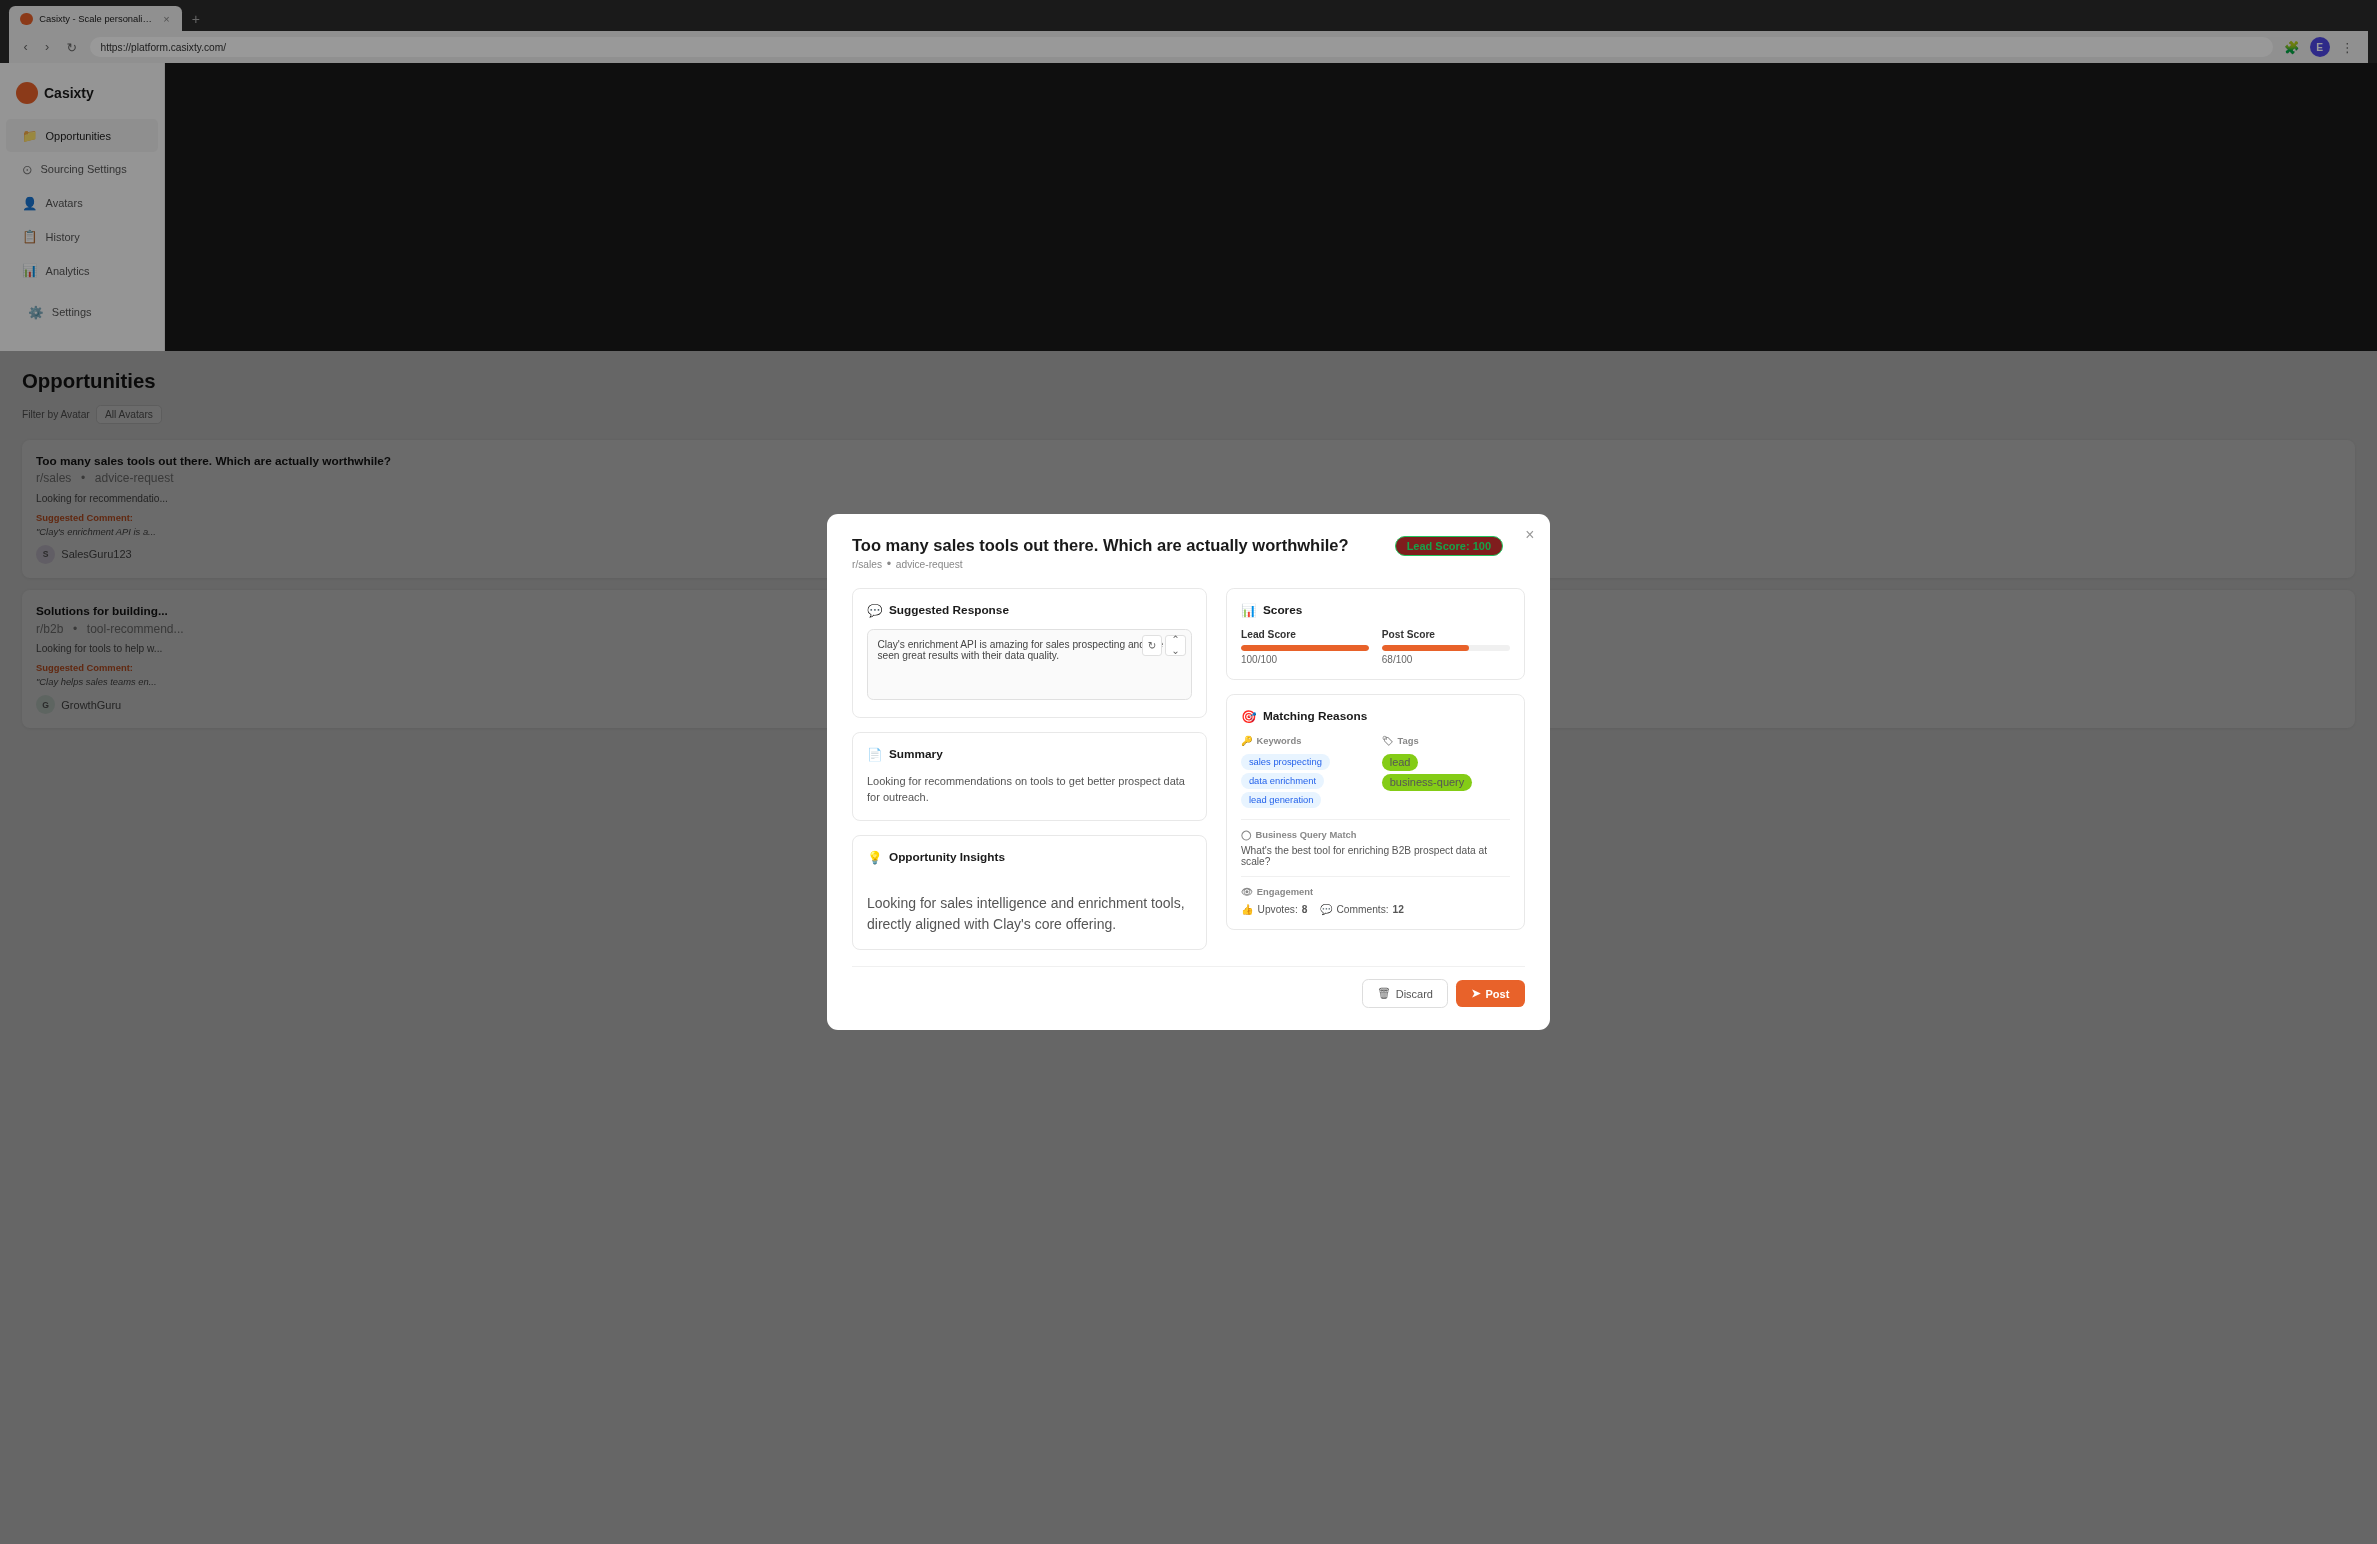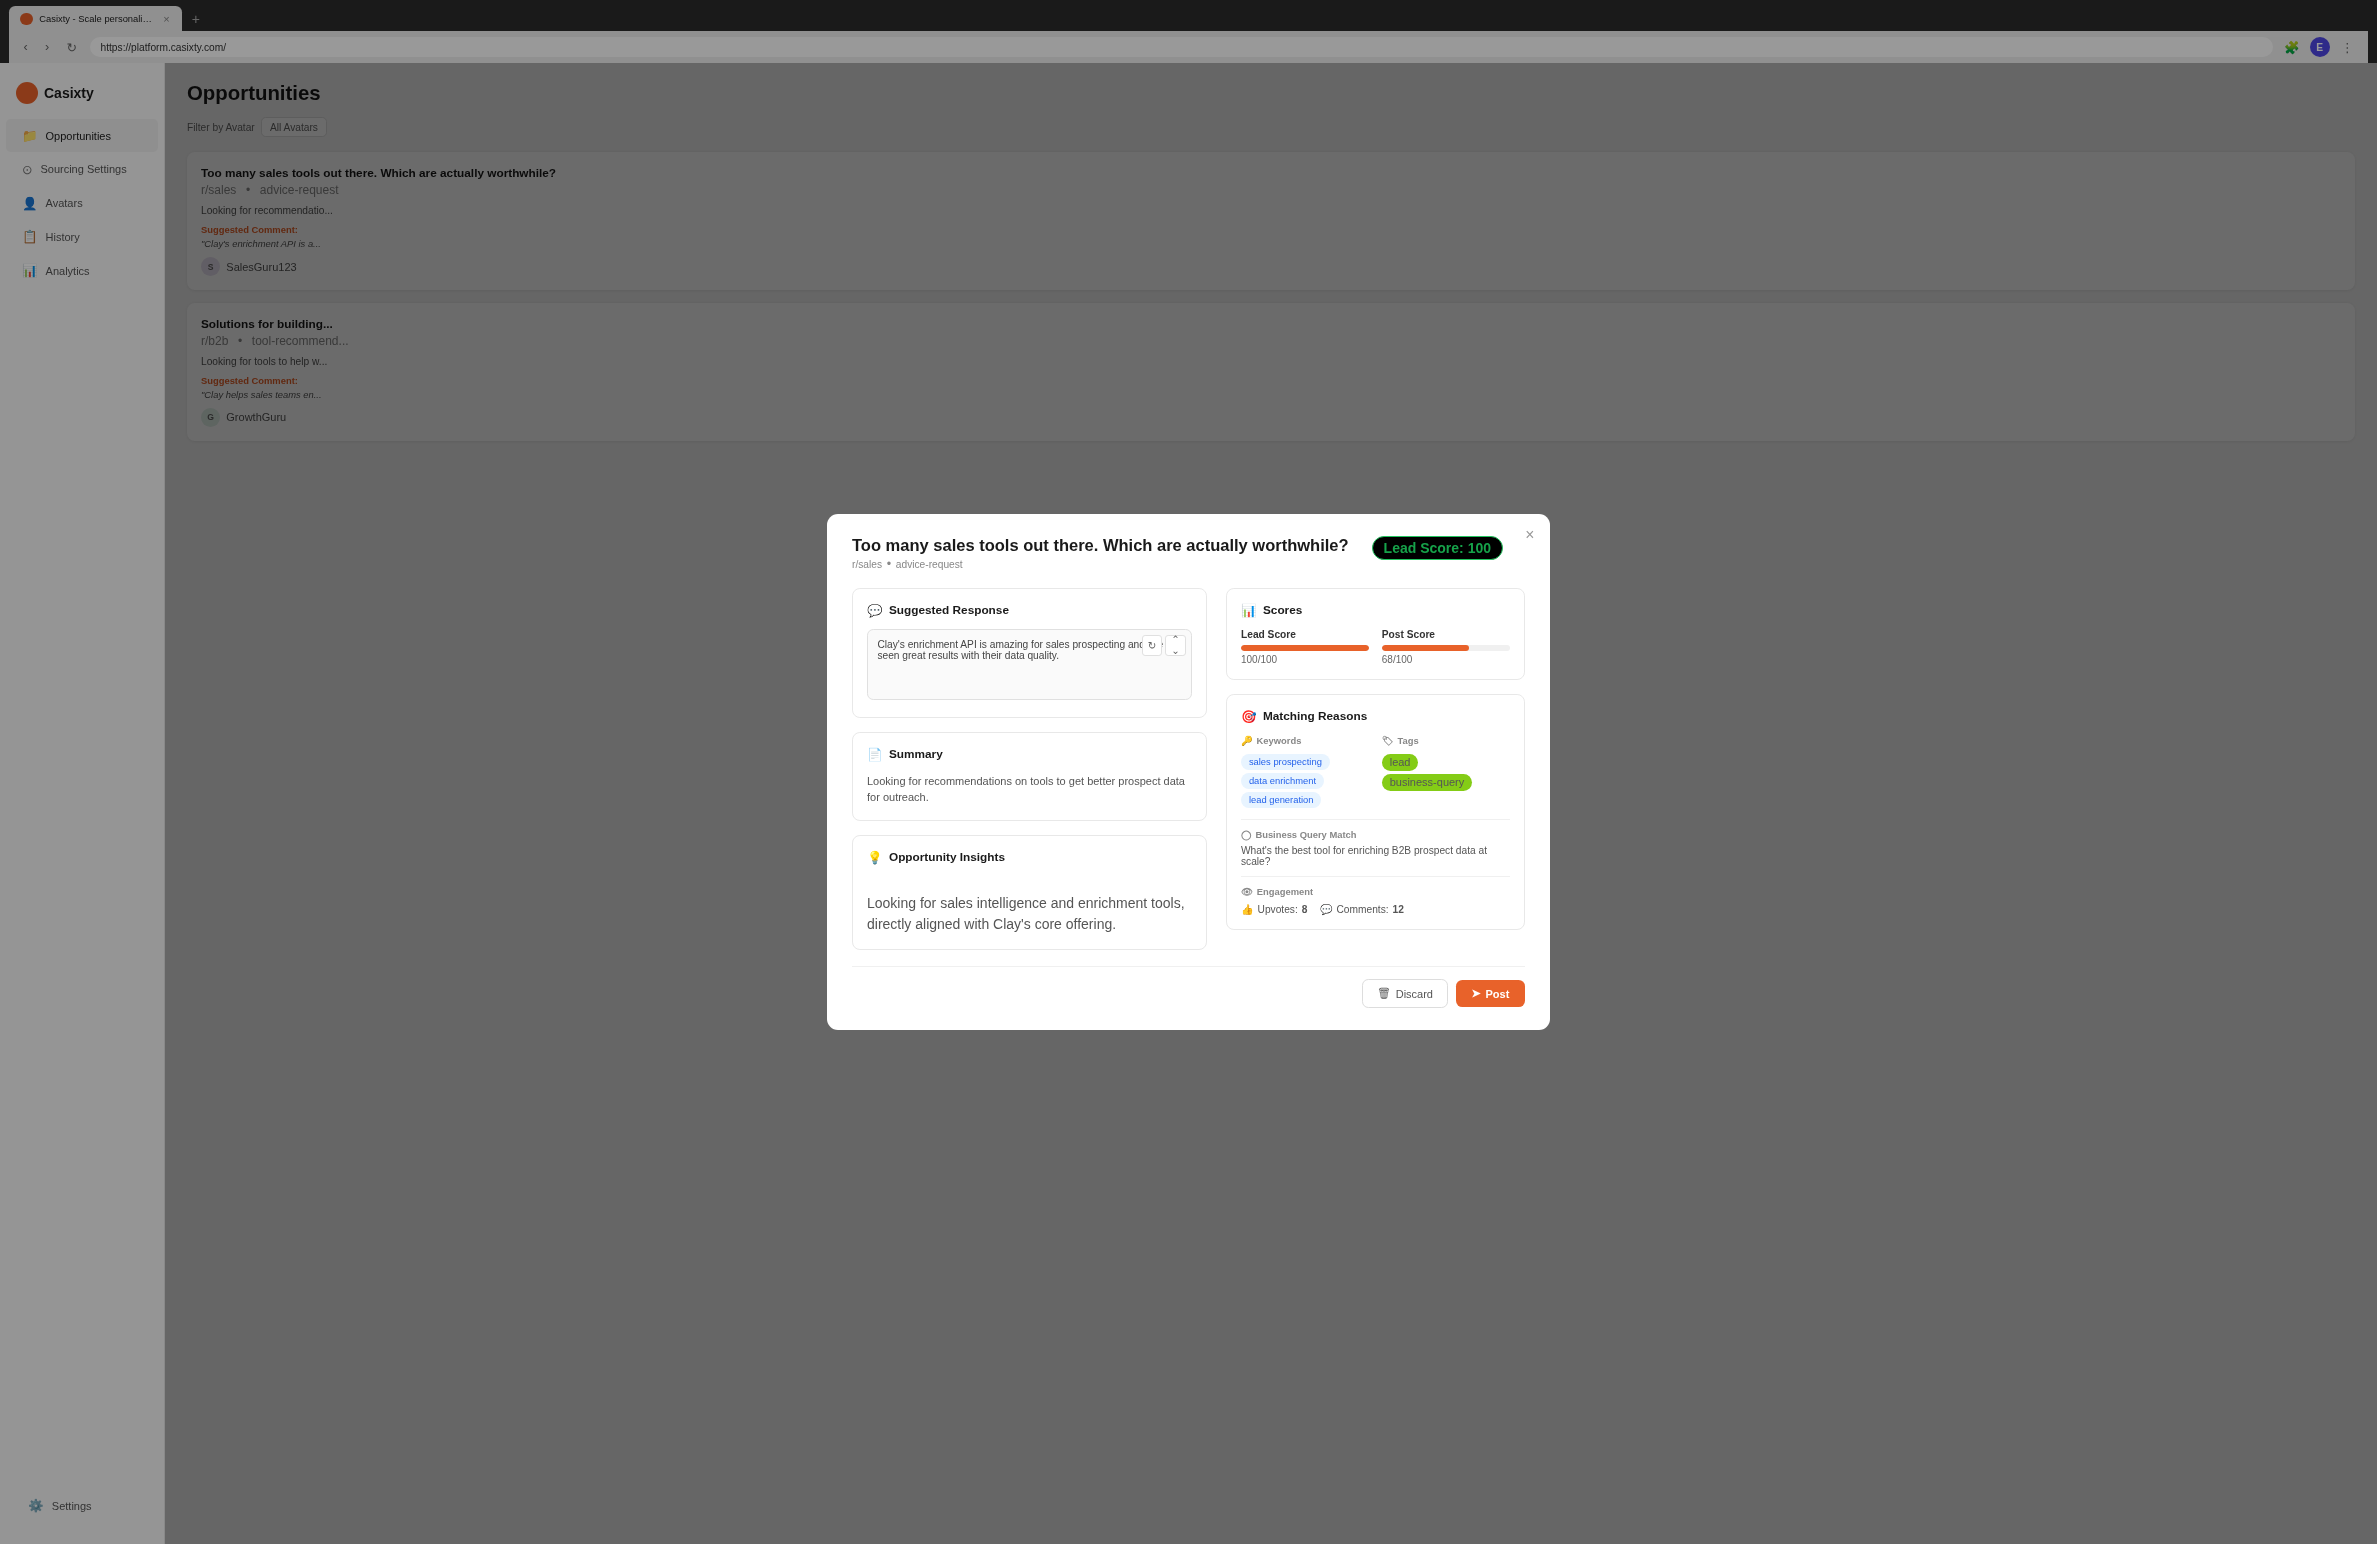--- a/index.html
+++ b/index.html
@@ -15,21 +15,21 @@
     .browser-tab .close-btn { font-size: 11px; color: #888; cursor: pointer; padding: 0 1.6px; }
     .new-tab-btn { background: none; border: none; color: #aaa; font-size: 14px; cursor: pointer; padding: 3.1px 6.3px; }
 
     .browser-address-bar { background: #f0f0f0; display: flex; align-items: center; gap: 7.9px; padding: 4.7px 9.4px; }
     .nav-btn { background: none; border: none; color: #666; font-size: 12.6px; cursor: pointer; padding: 3.1px 4.7px; }
     .address-input { flex: 1; border: none; background: white; border-radius: 15.7px; padding: 4.7px 11px; font-size: 10.2px; color: #333; outline: none; }
     .browser-actions { display: flex; gap: 6.3px; align-items: center; }
     .browser-action-icon { width: 22px; height: 22px; display: flex; align-items: center; justify-content: center; cursor: pointer; color: #666; font-size: 12.6px; }
 
     
-    .app-container { display: flex; height: calc(100vh - 63px); }
+    .app-container { display: flex; height: calc(100vh - 63px); flex-direction: column; }
 
     
     .sidebar { width: 165px; background: #f9f9f9; border-right: 0.8px solid #e5e5e5; display: flex; flex-direction: column; padding: 12.6px 0; flex-shrink: 0; }
     .sidebar-logo { display: flex; align-items: center; gap: 6.3px; padding: 6.3px 15.7px 15.7px; }
     .sidebar-logo-icon { width: 22px; height: 22px; background: #e8622a; border-radius: 50%; }
     .sidebar-logo-text { font-size: 14px; font-weight: 700; color: #1a1a1a; }
     .sidebar-nav { flex: 1; }
     .sidebar-item { display: flex; align-items: center; gap: 7.9px; padding: 8.6px 15.7px; cursor: pointer; color: #555; font-size: 11px; border-radius: 4.7px; margin: 0 6.3px 1.6px; }
     .sidebar-item.active { background: #efefef; color: #1a1a1a; font-weight: 500; }
     .sidebar-item-icon { font-size: 12.6px; color: #777; }
@@ -55,21 +55,21 @@
     .avatar-circle { width: 19px; height: 19px; border-radius: 50%; background: #e0e0e0; display: flex; align-items: center; justify-content: center; font-size: 8.6px; font-weight: 700; color: #666; }
     .avatar-name { font-size: 11px; color: #555; }
 
     
     .overlay { position: fixed; top: 0; left: 0; right: 0; bottom: 0; background: rgba(0,0,0,0.4); z-index: 100; display: flex; align-items: center; justify-content: center; }
     .modal { background: white; border-radius: 11px; width: 723px; max-width: 95vw; max-height: 85vh; overflow-y: auto; padding: 22px 25px; position: relative; }
     .modal-close { position: absolute; top: 12.6px; right: 15.7px; background: none; border: none; font-size: 15.7px; color: #999; cursor: pointer; }
     .modal-title { font-size: 16.5px; font-weight: 700; color: #1a1a1a; margin-bottom: 3.1px; padding-right: 94px; }
     .modal-meta { font-size: 10.2px; color: #888; margin-bottom: 17.3px; display: flex; align-items: center; gap: 4.7px; }
     .modal-meta .dot { font-size: 12.6px; line-height: 1; }
-    .lead-score-badge { position: absolute; top: 22px; right: 47px; background: #000000; border: 1.2px solid #22c55e; border-radius: 15.7px; padding: 3.1px 11px; font-size: 14px; font-weight: 700; color: #16a34a; }
+    .lead-score-badge { position: absolute; top: 22px; right: 47px; background: #7f1d1d; border: 1.2px solid #22c55e; border-radius: 15.7px; padding: 3.1px 11px; font-size: 11px; font-weight: 700; color: #16a34a; }
 
     .modal-body { display: grid; grid-template-columns: 1fr 299px; gap: 19px; }
     .modal-left { display: flex; flex-direction: column; gap: 14px; }
     .modal-right { display: flex; flex-direction: column; gap: 14px; }
 
     
     .section-card { border: 0.8px solid #e8e8e8; border-radius: 7.9px; padding: 14px; }
     .section-title { font-size: 11.8px; font-weight: 700; color: #1a1a1a; display: flex; align-items: center; gap: 6.3px; margin-bottom: 11px; }
     .section-icon { font-size: 12.6px; color: #777; }
 

